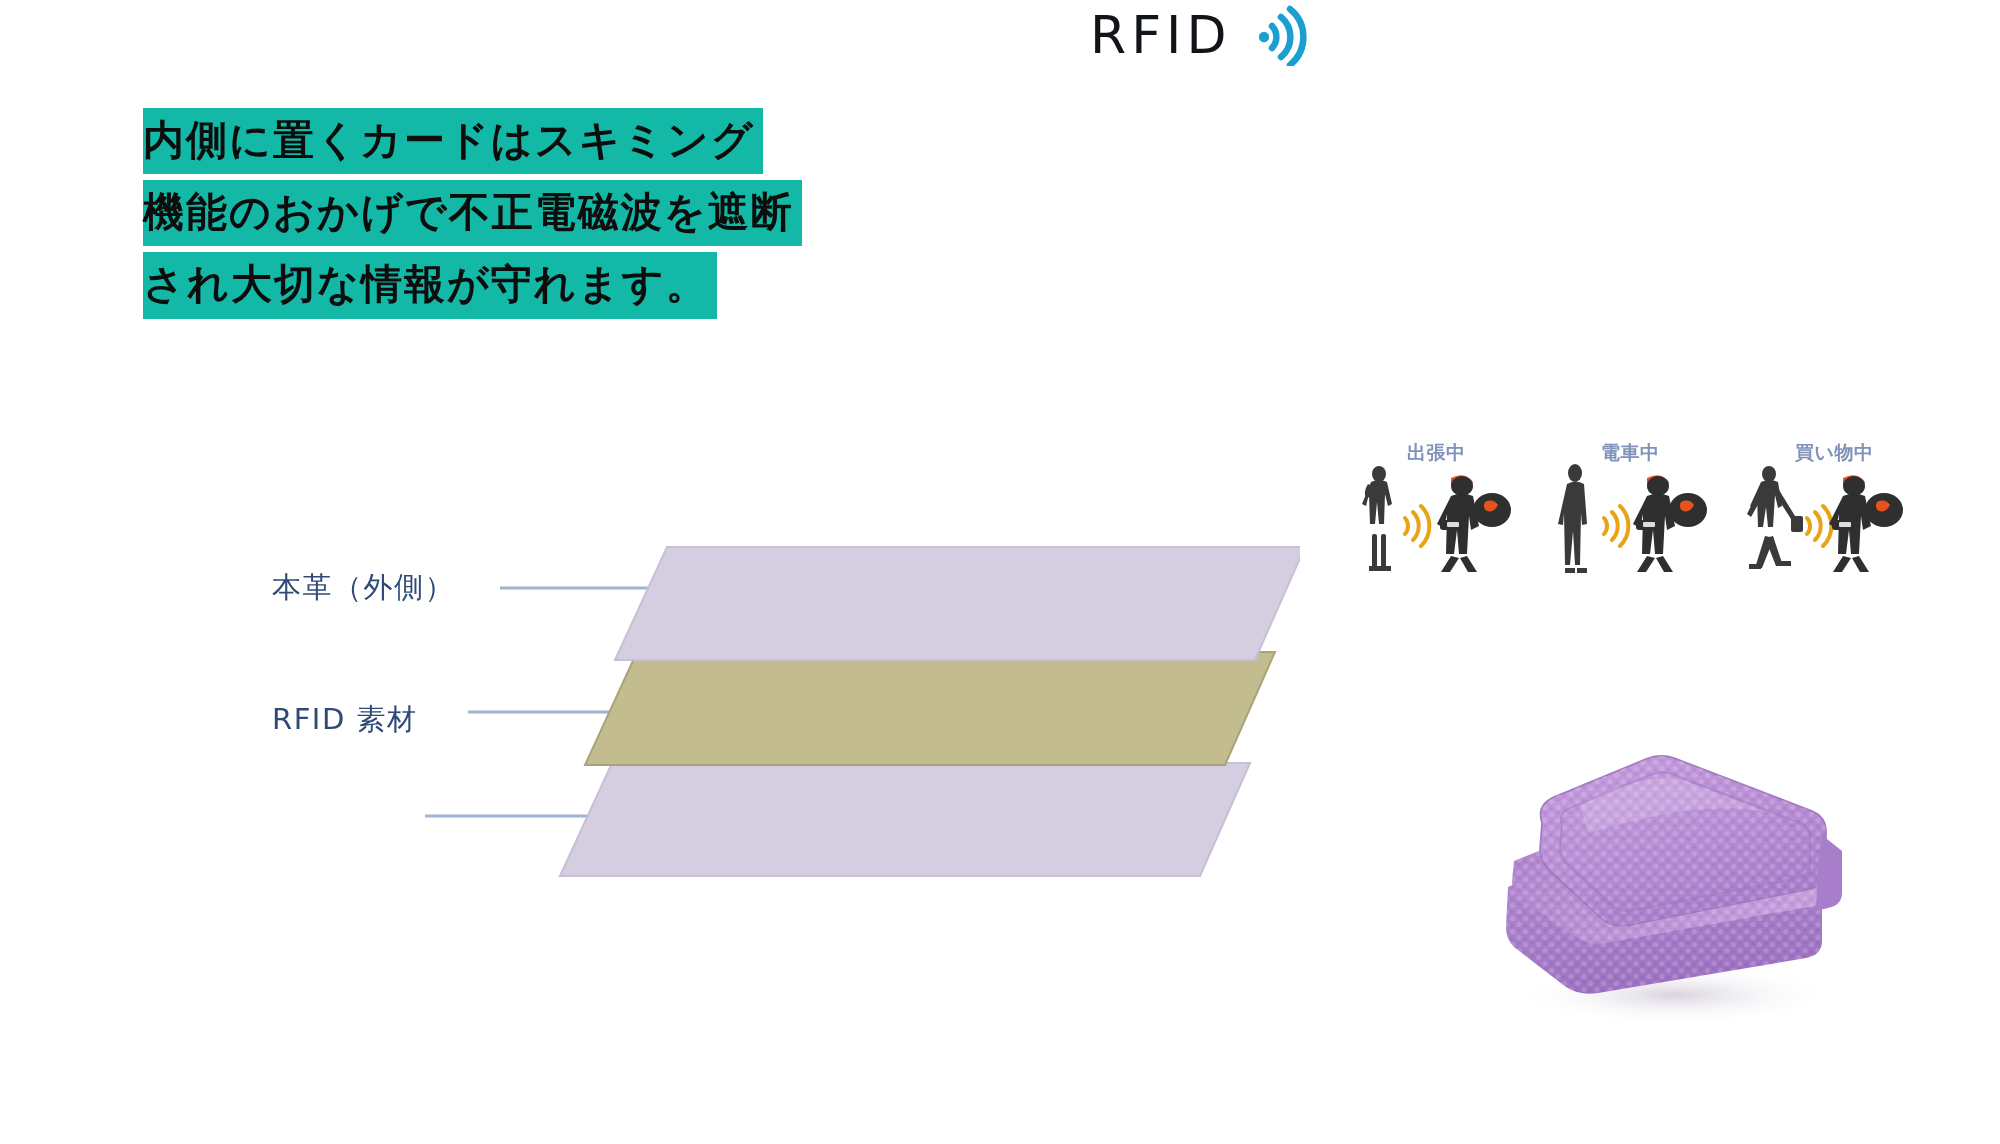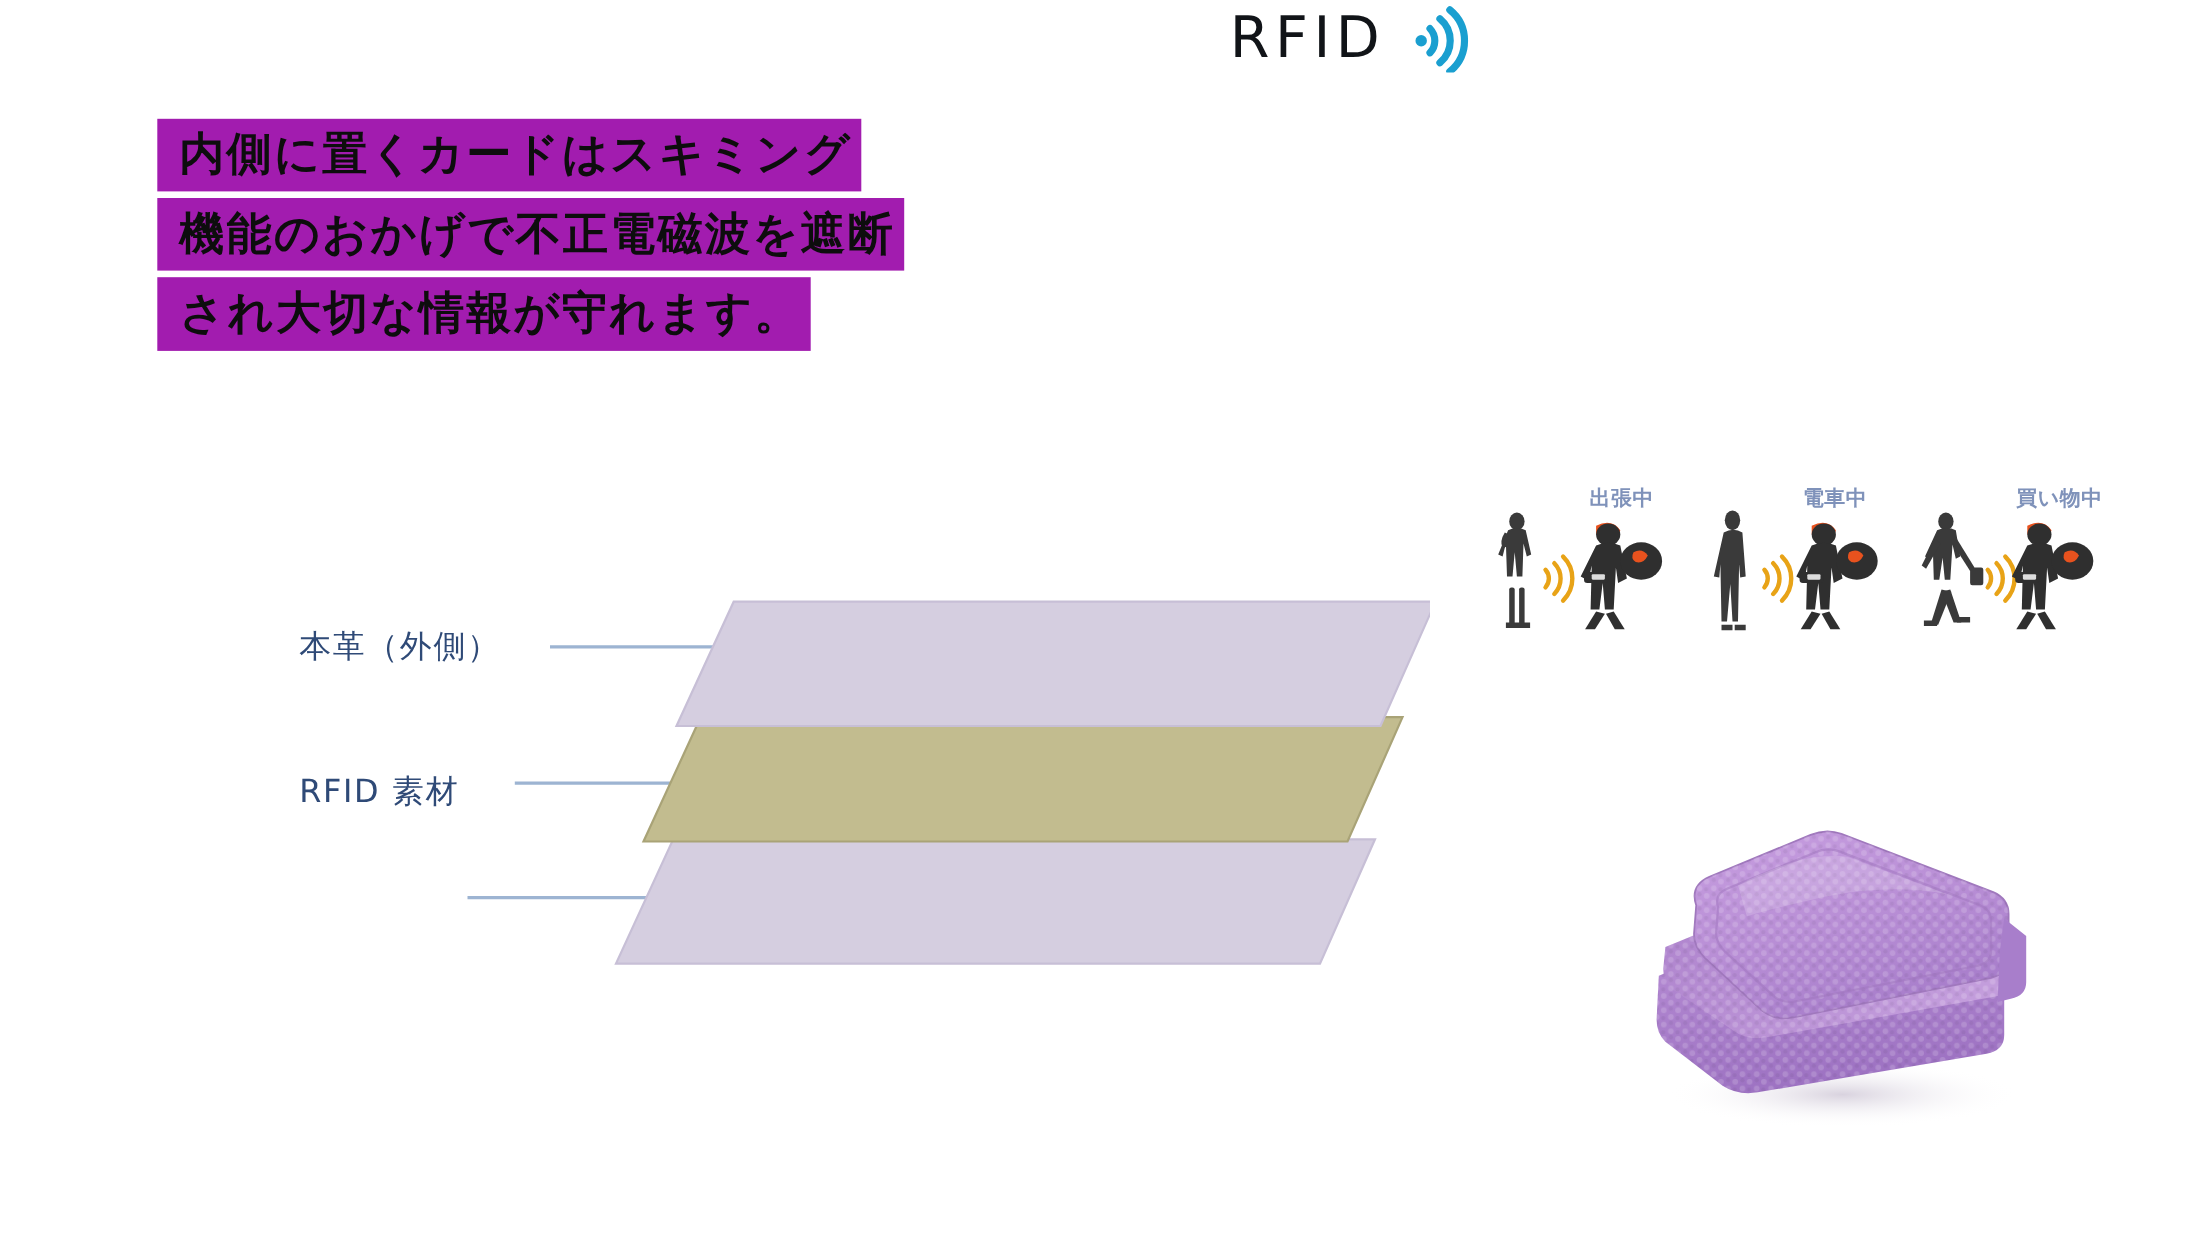--- a/index.html
+++ b/index.html
@@ -3,48 +3,48 @@
 <meta charset="utf-8">
 <style>
   html,body{margin:0;padding:0;background:#ffffff;}
   body{
     font-family:"DejaVu Sans","Liberation Sans",sans-serif;
     width:2000px;height:1144px;position:relative;overflow:hidden;
   }
   .stage{position:absolute;inset:0;width:2000px;height:1144px;background:#fff;}
 
   
-  #rfid-logo{position:absolute;left:1090px;top:4px;display:flex;align-items:center;gap:22px;margin-left:28px;}
+  #rfid-logo{position:absolute;left:1090px;top:4px;display:flex;align-items:center;gap:22px;}
   #rfid-wordmark{
     font-family:"DejaVu Sans","Liberation Sans",sans-serif;
     font-size:52px;letter-spacing:5px;color:#111418;font-weight:400;line-height:1;
   }
   #rfid-wave{width:62px;height:62px;display:block;}
 
   
   #headline-block{position:absolute;left:143px;top:108px;display:flex;flex-direction:column;gap:6px;}
   .headline-line{
-    background:#a21caf;color:#0d0d0d;display:inline-block;width:max-content;
-    font-size:41px;font-weight:700;line-height:1.42;padding:3px 8px 5px 20px;
+    background:#14b8a6;color:#0d0d0d;display:inline-block;width:max-content;
+    font-size:41px;font-weight:700;line-height:1.42;padding:3px 8px 5px 0;
     letter-spacing:2.0px;white-space:pre;
   }
 
   
   #intro-paragraph{
     position:absolute;left:1400px;top:62px;width:575px;
     font-family:"DejaVu Serif","Liberation Serif",serif;
     color:#6e6e72;font-size:27px;line-height:1.42;letter-spacing:1.2px;white-space:pre-line;
   }
 
   
   #scenario-row{position:absolute;left:1355px;top:440px;width:560px;height:140px;display:flex;gap:24px;}
   .scenario{position:relative;width:170px;height:140px;}
   .scenario-label{
     position:absolute;top:0;left:52px;font-size:19px;font-weight:700;color:#7f92ba;
-    letter-spacing:0.5px;white-space:nowrap;margin-left:38px;
+    letter-spacing:0.5px;white-space:nowrap;
   }
   .scenario svg{position:absolute;left:0;top:20px;}
 
   
   #layer-diagram{position:absolute;left:0px;top:520px;width:1300px;height:360px;}
   #layer-diagram svg{display:block;}
   .layer-label{
     position:absolute;font-size:29px;color:#2f4a77;letter-spacing:1.5px;white-space:nowrap;
     font-family:"DejaVu Sans","Liberation Sans",sans-serif;
   }

